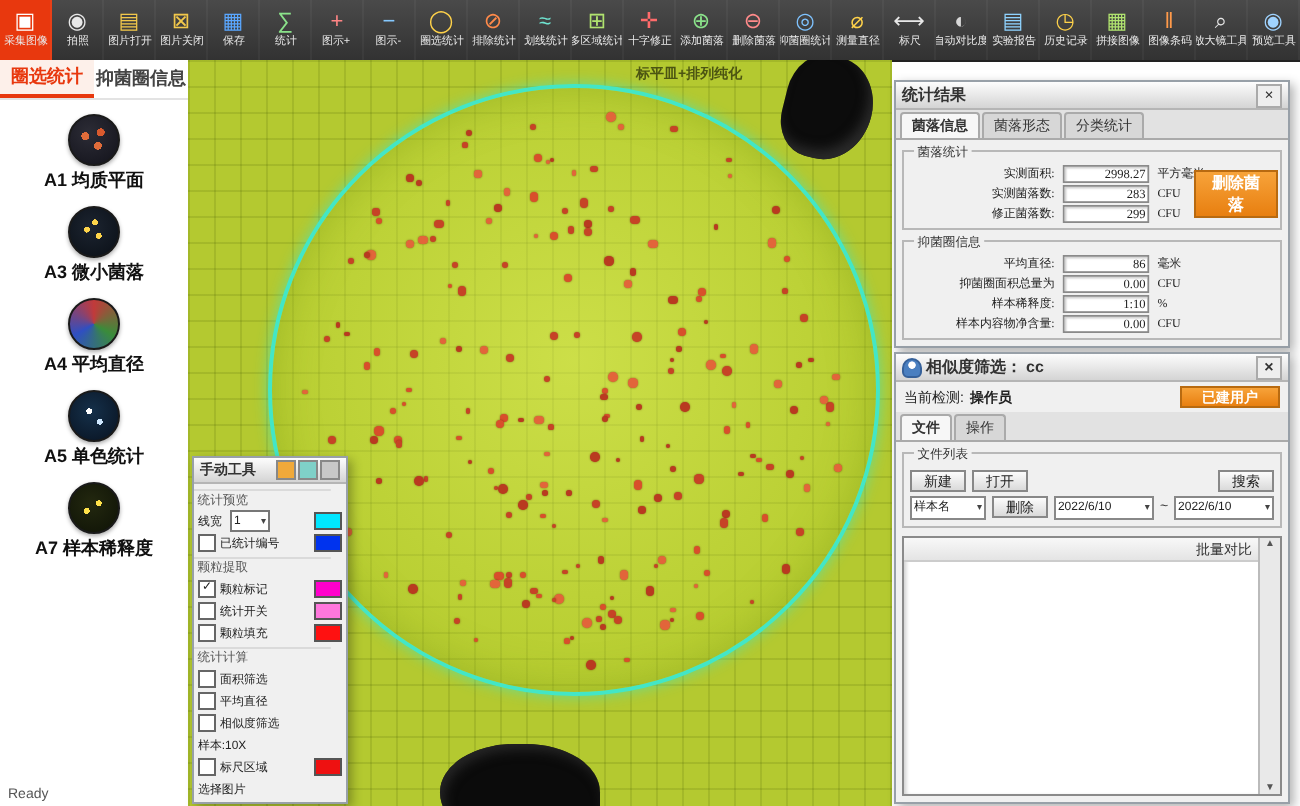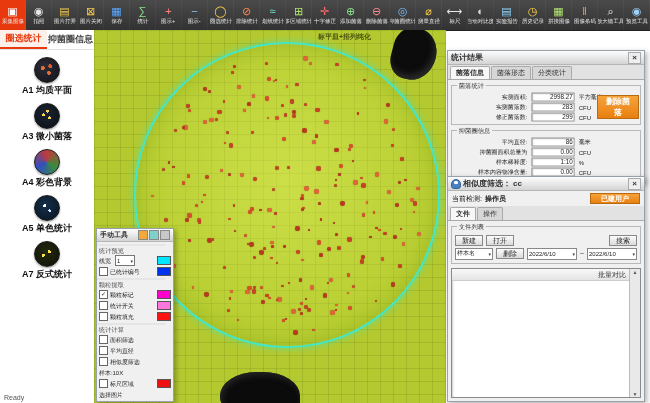--- a/index.html
+++ b/index.html
@@ -83,21 +83,21 @@
   .tp-row{display:flex;align-items:center;height:11px;padding:0 2px;font-size:7px;color:#222;}
   .tp-label{white-space:nowrap;transform-origin:left;transform:scale(.85);}
   .tp-check{width:7px;height:7px;border:1px solid #666;background:#fff;margin-right:2px;font-size:6px;line-height:7px;
             text-align:center;color:#222;cursor:pointer;flex:none;}
   .tp-swatch{margin-left:auto;width:12px;height:7px;border:1px solid #555;cursor:pointer;flex:none;}
   .tp-combo{width:16px;height:9px;border:1px solid #777;background:#fff;font-size:6px;display:flex;align-items:center;
             justify-content:space-between;padding:0 1px;margin-left:2px;cursor:pointer;}
   .tp-arrow{font-size:5px;color:#444;}
 
   
-  #stats-panel{left:447px;top:50px;width:196px;height:132px;}
+  #stats-panel{left:447px;top:40px;width:196px;height:132px;font-family:Liberation Serif, serif;}
   .group{border:1px solid #b8b8b8;margin:5px 3px 2px;position:relative;padding:6px 3px 2px;}
   .group-label{position:absolute;top:-5px;left:5px;background:#f0f0f0;font-size:7px;padding:0 2px;color:#333;transform-origin:left;transform:scale(.9);}
   .f-row{display:flex;align-items:center;height:10px;font-size:7px;color:#222;}
   .f-label{width:72px;text-align:right;padding-right:2px;white-space:nowrap;transform-origin:right;transform:scale(.85);}
   .f-value{width:44px;height:8px;background:#fff;border:1px solid #8a8a8a;box-shadow:inset 1px 1px 1px #d0d0d0;
            font-size:7px;line-height:8px;text-align:right;padding:0 1px;transform:scale(.9);}
   .f-unit{padding-left:2px;white-space:nowrap;transform-origin:left;transform:scale(.85);}
   .report-btn{position:absolute;right:5px;top:44px;width:42px;height:24px;
            background:linear-gradient(#f7a33a,#e87f10);border:1px solid #b86a10;color:#fff;font-size:8px;
            font-weight:bold;display:flex;align-items:center;justify-content:center;cursor:pointer;font-family:inherit;}
@@ -240,29 +240,29 @@
         <div class="sb-item">
           <span class="sb-icon si-a1"></span>
           <span class="sb-label">A1 均质平面</span>
         </div>
         <div class="sb-item">
           <span class="sb-icon si-a3"></span>
           <span class="sb-label">A3 微小菌落</span>
         </div>
         <div class="sb-item">
           <span class="sb-icon si-a4"></span>
-          <span class="sb-label">A4 彩色背景</span>
+          <span class="sb-label">A4 平均直径</span>
         </div>
         <div class="sb-item">
           <span class="sb-icon si-a5"></span>
           <span class="sb-label">A5 单色统计</span>
         </div>
         <div class="sb-item">
           <span class="sb-icon si-a7"></span>
-          <span class="sb-label">A7 反式统计</span>
+          <span class="sb-label">A7 样本稀释度</span>
         </div>
       </div>
   </div>
 
   <div id="image-area">
     <div id="sample-label">标平皿+排列纯化</div>
     <div id="blob-top"></div>
     <div id="dish">
         <span class="colony" style="left: 199.022px; top: 134.531px; width: 2.04592px; height: 2.04592px; background: rgb(185, 58, 32);"></span>
         <span class="colony" style="left: 90.1415px; top: 87.0057px; width: 3.30837px; height: 3.30837px; background: rgb(198, 67, 38);"></span>

